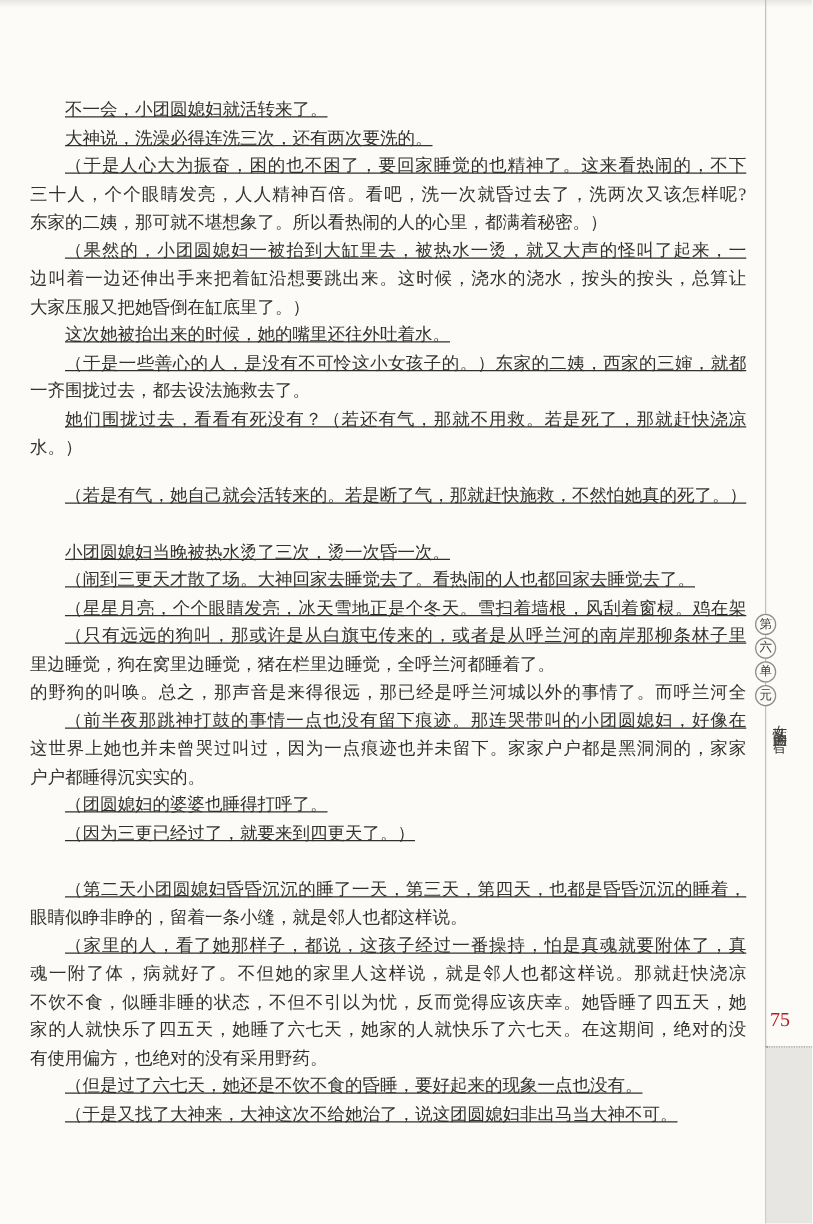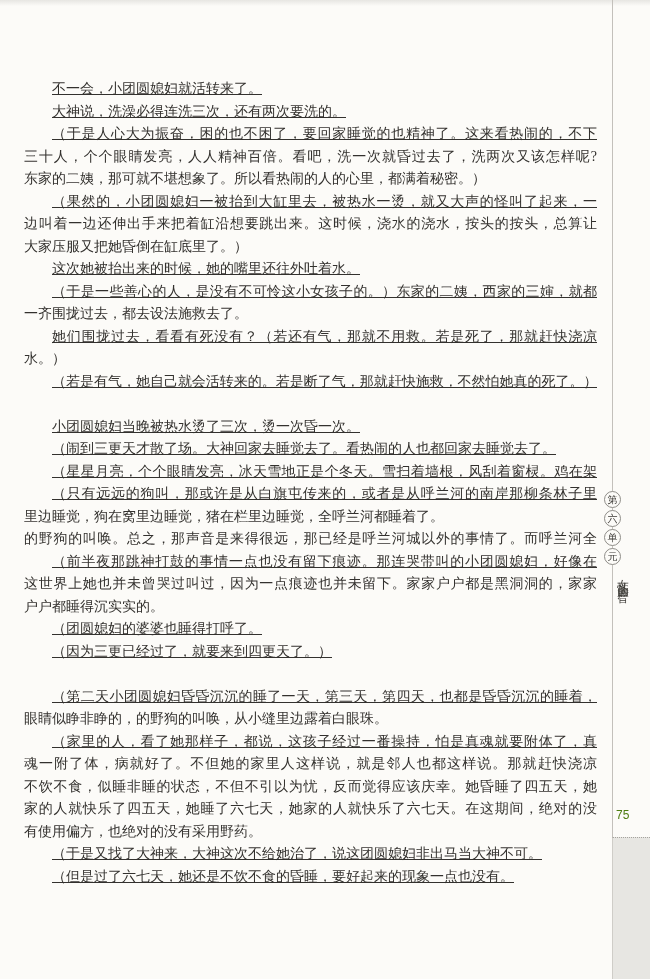--- a/index.html
+++ b/index.html
@@ -20,21 +20,21 @@
   .text-block{
     position:absolute; left:24px; top:78px; width:573px;
   }
   .line{
     height:22.5px; line-height:22.5px;
     font-size:14px; letter-spacing:0;
     white-space:normal;
   }
   .line.indent{ padding-left:28px;text-decoration:underline; }
   .line.full{ text-align:justify; text-align-last:justify; }
-  .line.tight{ letter-spacing:-0.5px; }
+  .line.tight{ letter-spacing:-0.5px;margin-top:16px; }
   .line.blank{ }
   .vrule{
     position:absolute; left:612px; top:0; width:1px; height:838px;
     background:#c3c0bb;
   }
   .unit-badges{
     position:absolute; left:604px; top:491px;
     display:flex; flex-direction:column; gap:2px;
   }
   .badge{
@@ -44,22 +44,22 @@
     font-size:10px; line-height:15px; text-align:center;
     color:#3c3a36;
   }
   .section-title{
     position:absolute; left:615px; top:570px;
     writing-mode:vertical-rl; text-orientation:upright;
     font-size:11.5px; letter-spacing:3px; color:#3e3c38;
   }
   .page-number{
     position:absolute; left:616px; top:808px;
-    font-family:Liberation Sans, sans-serif;
-    font-size:12px; color:#4d7c0f;
+    font-family:Liberation Serif, serif;
+    font-size:16px; color:#b91c1c;
   }
   .edge-tab{
     position:absolute; left:612px; top:837px; width:38px; height:142px;
     box-sizing:border-box;
     background:#e7e6e2;
     border-top:1px dotted #a5a39e;
     border-left:1px solid #cfcdc8;
   }
 </style>
 </head>
@@ -88,28 +88,28 @@
       <div class="line indent full">（只有远远的狗叫，那或许是从白旗屯传来的，或者是从呼兰河的南岸那柳条林子里</div>
       <div class="line">里边睡觉，狗在窝里边睡觉，猪在栏里边睡觉，全呼兰河都睡着了。</div>
       <div class="line full">的野狗的叫唤。总之，那声音是来得很远，那已经是呼兰河城以外的事情了。而呼兰河全</div>
       <div class="line indent full">（前半夜那跳神打鼓的事情一点也没有留下痕迹。那连哭带叫的小团圆媳妇，好像在</div>
       <div class="line full">这世界上她也并未曾哭过叫过，因为一点痕迹也并未留下。家家户户都是黑洞洞的，家家</div>
       <div class="line">户户都睡得沉实实的。</div>
       <div class="line indent">（团圆媳妇的婆婆也睡得打呼了。</div>
       <div class="line indent">（因为三更已经过了，就要来到四更天了。）</div>
       <div class="line blank"></div>
       <div class="line indent full">（第二天小团圆媳妇昏昏沉沉的睡了一天，第三天，第四天，也都是昏昏沉沉的睡着，</div>
-      <div class="line">眼睛似睁非睁的，的野狗的叫唤，从小缝里边露着白眼珠。</div>
+      <div class="line">眼睛似睁非睁的，留着一条小缝，就是邻人也都这样说。</div>
       <div class="line indent full">（家里的人，看了她那样子，都说，这孩子经过一番操持，怕是真魂就要附体了，真</div>
       <div class="line full">魂一附了体，病就好了。不但她的家里人这样说，就是邻人也都这样说。那就赶快浇凉</div>
       <div class="line full">不饮不食，似睡非睡的状态，不但不引以为忧，反而觉得应该庆幸。她昏睡了四五天，她</div>
       <div class="line full">家的人就快乐了四五天，她睡了六七天，她家的人就快乐了六七天。在这期间，绝对的没</div>
       <div class="line">有使用偏方，也绝对的没有采用野药。</div>
+      <div class="line indent">（但是过了六七天，她还是不饮不食的昏睡，要好起来的现象一点也没有。</div>
       <div class="line indent">（于是又找了大神来，大神这次不给她治了，说这团圆媳妇非出马当大神不可。</div>
-      <div class="line indent">（但是过了六七天，她还是不饮不食的昏睡，要好起来的现象一点也没有。</div>
     </div>
   <div class="vrule"></div>
   <div class="unit-badges" id="unit-badges">
       <span class="badge">第</span>
       <span class="badge">六</span>
       <span class="badge">单</span>
       <span class="badge">元</span>
     </div>
   <div class="section-title">女性的声音</div>
   <div class="page-number">75</div>

